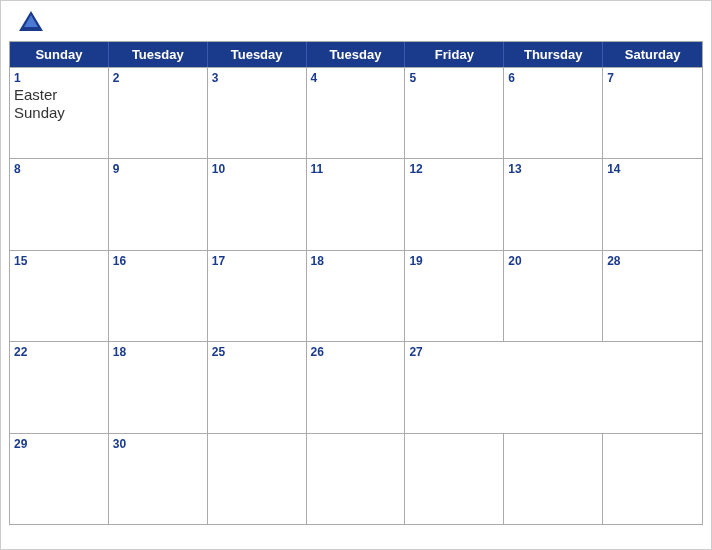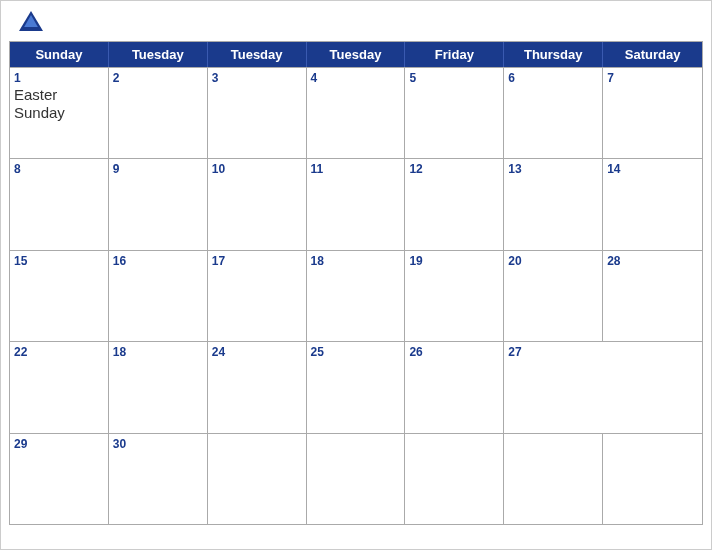--- a/index.html
+++ b/index.html
@@ -226,23 +226,20 @@
           </div>
         </div>
         <div class="week-row">
           <div class="day-cell">
             <div class="day-number">22</div>
           </div>
           <div class="day-cell">
             <div class="day-number">18</div>
           </div>
           <div class="day-cell">
-            <div class="day-number">24</div>
-          </div>
-          <div class="day-cell">
             <div class="day-number">25</div>
           </div>
           <div class="day-cell">
             <div class="day-number">26</div>
           </div>
           <div class="day-cell">
             <div class="day-number">27</div>
           </div>
         </div>
         <div class="week-row">

